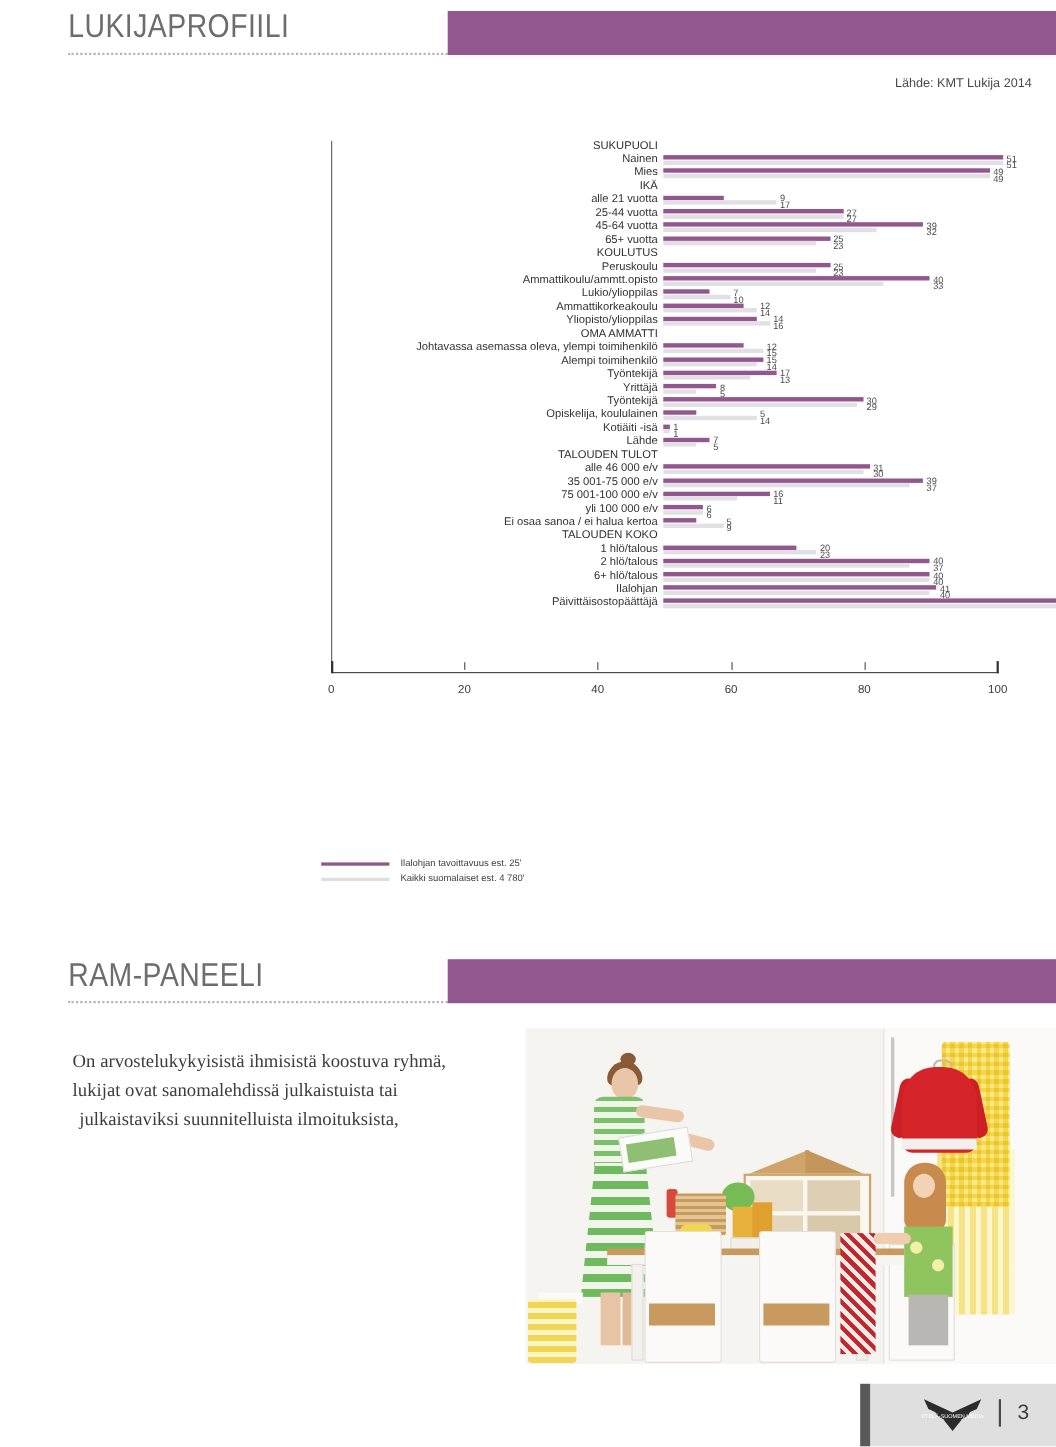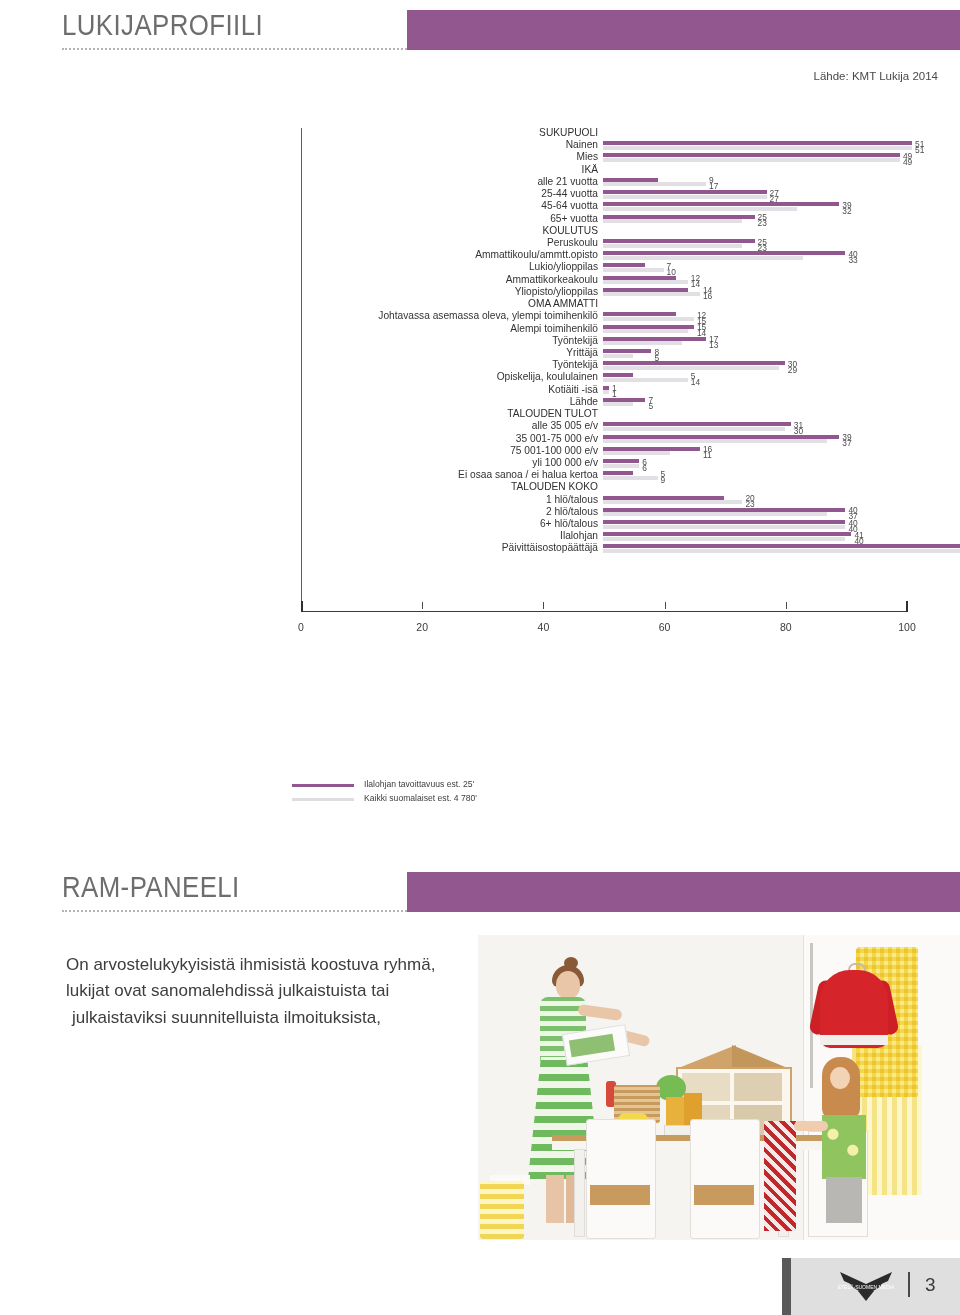--- a/index.html
+++ b/index.html
@@ -90,21 +90,21 @@
   .legsw.a{background:#91578e;}
   .legsw.b{background:#e0dde2;}
   .legtxt{position:absolute;left:72px;top:0;font-size:8.6px;color:#3d3d3d;white-space:nowrap;}
 
   
   #ram{position:absolute;left:0;top:870px;width:960px;}
   .body-copy{
     position:absolute;left:66px;top:82px;width:430px;
     font-size:17px;line-height:1.55;color:#3d3d3d;
   }
-  .body-copy p{margin:0;}
+  .body-copy p{margin:0;font-family:Liberation Serif, serif;}
   .body-copy p.ind{text-indent:6px;}
 
   
   #photo{
     position:absolute;left:478px;top:935px;width:482px;height:305px;
     overflow:hidden;background:#f3f1ee;
   }
   .ph{position:absolute;}
   .wall{left:0;top:0;width:482px;height:305px;background:#f6f4f1;}
   .wall-panel{left:325px;top:0;width:157px;height:305px;background:#fbfaf8;border-left:1px solid #e4e1dd;}
@@ -342,21 +342,21 @@
         <div class="rowlabel">Lähde</div>
         <div class="barA" style="width: 42.42px;"></div>
         <div class="barB" style="width: 30.3px;"></div>
         <div class="valA" style="left: 347.42px;">7</div>
         <div class="valB" style="left: 347.42px;">5</div>
       </div>
       <div class="row" style="top: 281.06px;">
         <div class="rowlabel group">TALOUDEN TULOT</div>
       </div>
       <div class="row" style="top: 293.28px;">
-        <div class="rowlabel">alle 35 005 e/v</div>
+        <div class="rowlabel">alle 46 000 e/v</div>
         <div class="barA" style="width: 187.86px;"></div>
         <div class="barB" style="width: 181.8px;"></div>
         <div class="valA" style="left: 492.86px;">31</div>
         <div class="valB" style="left: 492.86px;">30</div>
       </div>
       <div class="row" style="top: 305.5px;">
         <div class="rowlabel">35 001-75 000 e/v</div>
         <div class="barA" style="width: 236.34px;"></div>
         <div class="barB" style="width: 224.22px;"></div>
         <div class="valA" style="left: 541.34px;">39</div>

